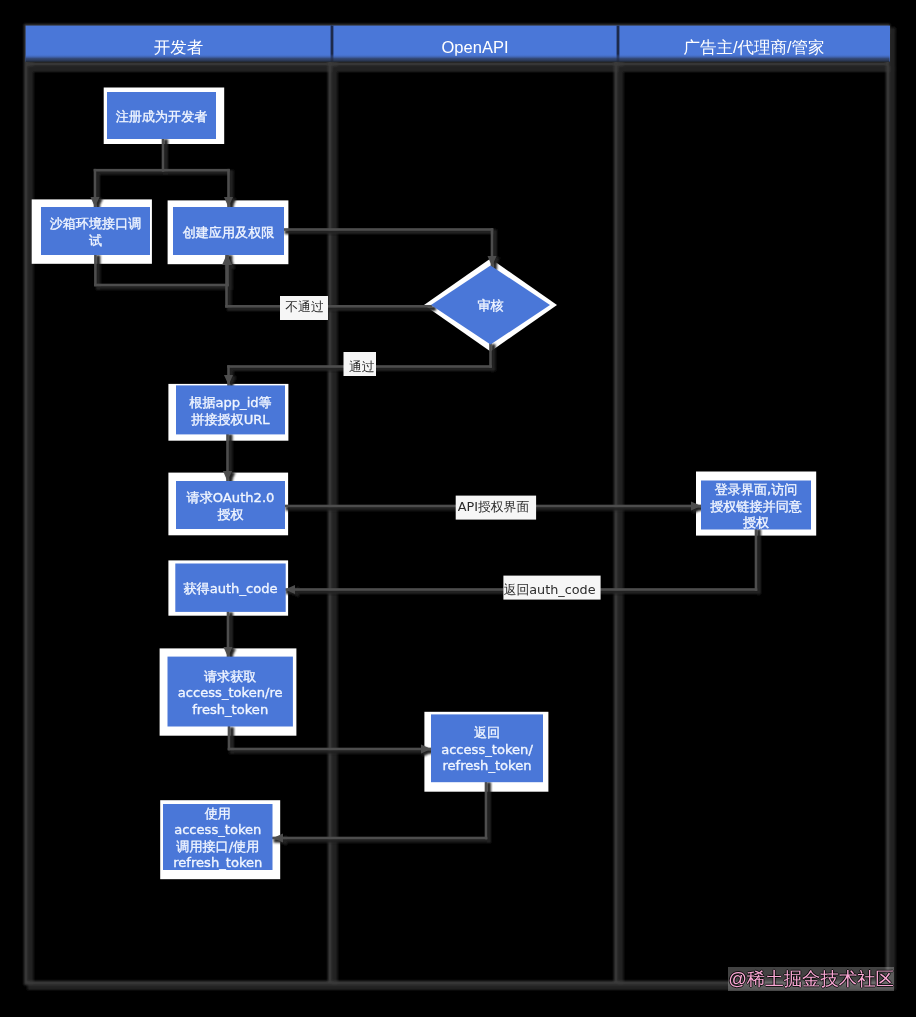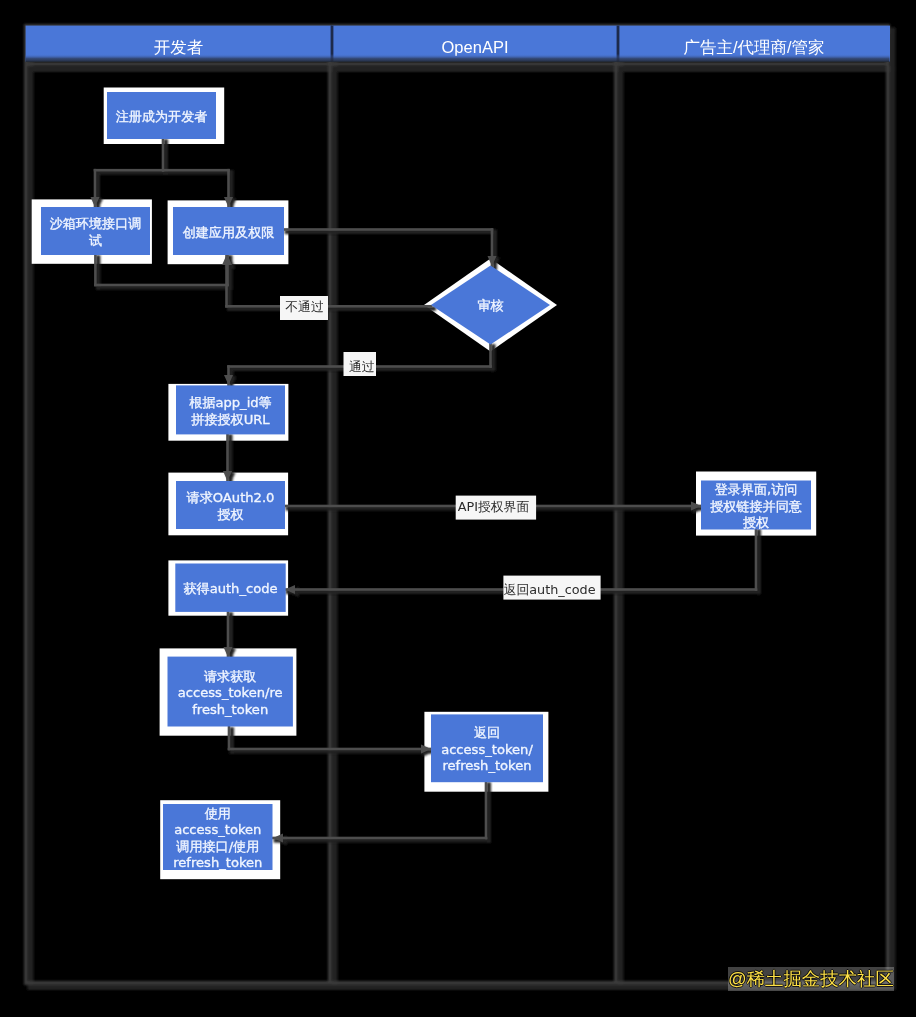--- a/index.html
+++ b/index.html
@@ -1,25 +1,25 @@
 <!DOCTYPE html>
 <html><head>
 <meta charset="utf-8">
 <title>OpenAPI OAuth flow</title>
 <style>
   html,body{margin:0;padding:0;background:#000;width:916px;height:1017px;overflow:hidden;}
   #root{position:relative;width:916px;height:1017px;background:#000;
-        font-family:"Liberation Sans","DejaVu Sans",sans-serif;}
+        font-family:"Liberation Sans","DejaVu Sans",sans-serif;text-align:right;}
   #stage{position:absolute;left:0;top:0;}
   .lane-title{font-size:16.5px;fill:#ffffff;text-anchor:middle;}
   .node-text{font-size:13.1px;fill:#f0f5ff;text-anchor:middle;font-family:"DejaVu Sans",sans-serif;
                stroke:#eef4ff;stroke-width:.35px;paint-order:stroke;}
   .edge-label{font-size:12.8px;fill:#2b2b2b;text-anchor:middle;font-family:"DejaVu Sans",sans-serif;}
   .wm{position:absolute;left:728px;top:967px;width:166px;height:24px;
-      color:#fde047;font-size:18.4px;line-height:24px;white-space:nowrap;
+      color:#f9a8d4;font-size:18.4px;line-height:24px;white-space:nowrap;
       background:rgba(255,255,255,0.26);
       text-shadow:0 1px 0 rgba(0,0,0,.75),1px 0 0 rgba(0,0,0,.75),
                   0 -1px 0 rgba(0,0,0,.75),-1px 0 0 rgba(0,0,0,.75);}
 </style>
 </head>
 <body>
 
 <div id="root">
 <svg id="stage" width="916" height="1017" viewBox="0 0 916 1017" xmlns="http://www.w3.org/2000/svg">
 

